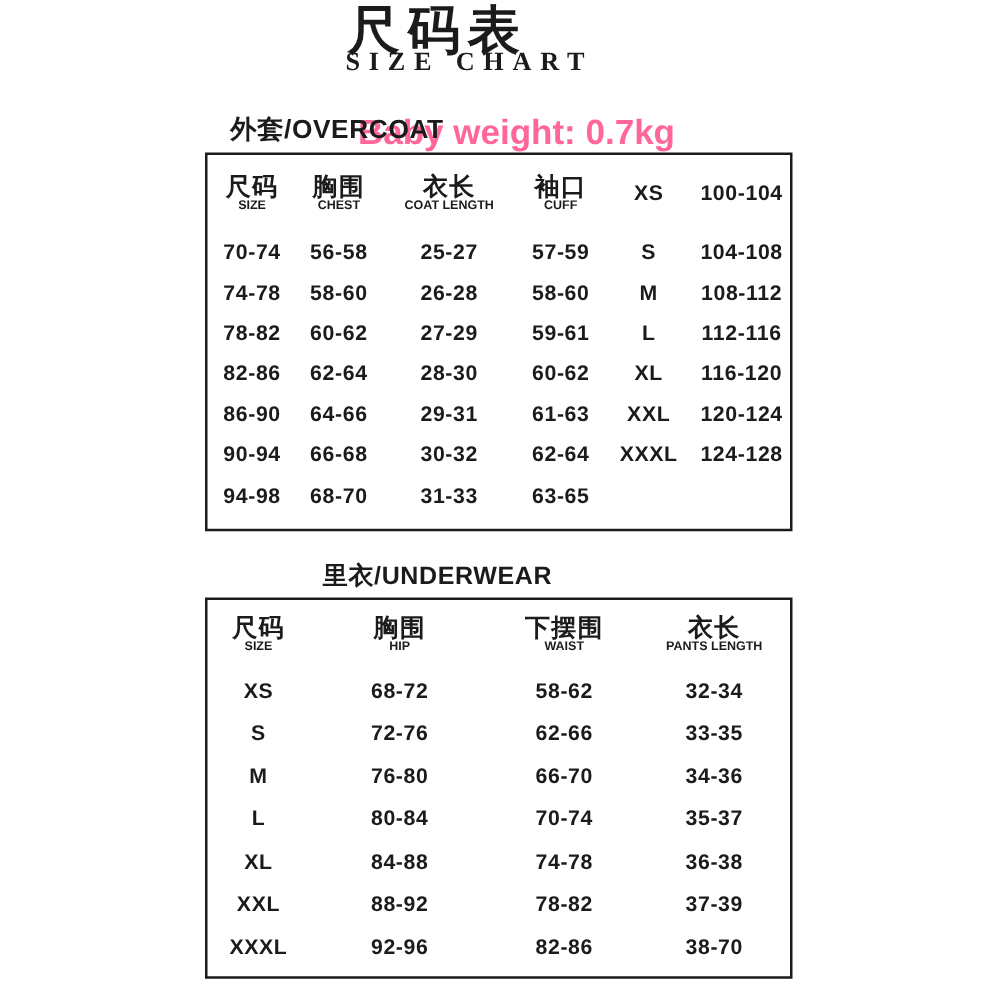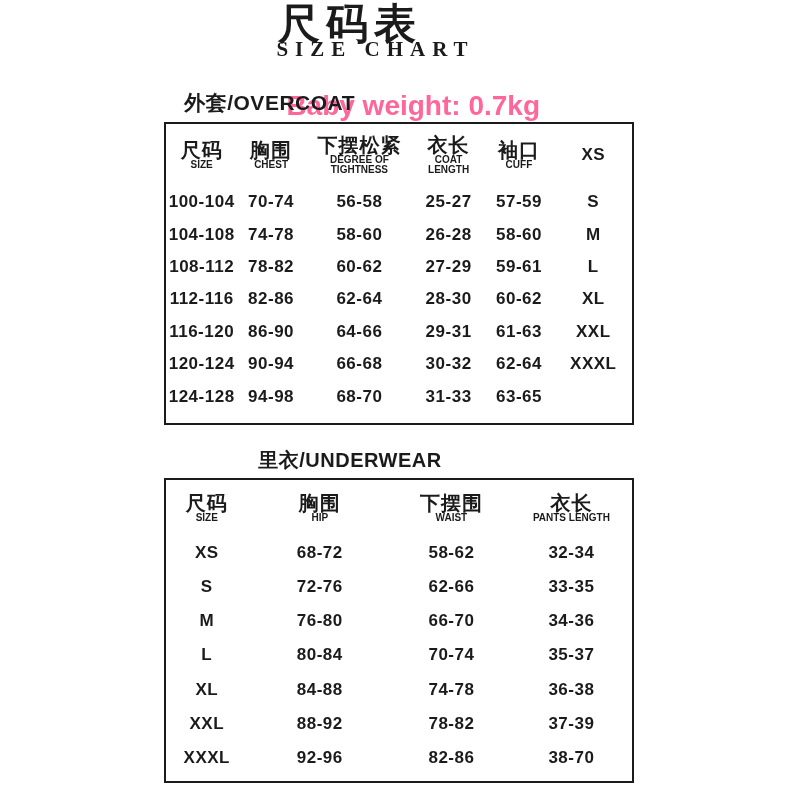--- a/index.html
+++ b/index.html
@@ -38,24 +38,20 @@
 
   <div class="overcoat-label">外套/OVERCOAT</div>
   <div class="size-table t1">
       <div class="th">
         <div class="th-cn">尺码</div>
         <div class="th-en">SIZE</div>
       </div>
       <div class="th">
         <div class="th-cn">胸围</div>
         <div class="th-en">CHEST</div>
-      </div>
-      <div class="th">
-        <div class="th-cn">下摆松紧</div>
-        <div class="th-en">DEGREE OF TIGHTNESS</div>
       </div>
       <div class="th">
         <div class="th-cn">衣长</div>
         <div class="th-en">COAT LENGTH</div>
       </div>
       <div class="th">
         <div class="th-cn">袖口</div>
         <div class="th-en">CUFF</div>
       </div>
       <div class="td">XS</div>

